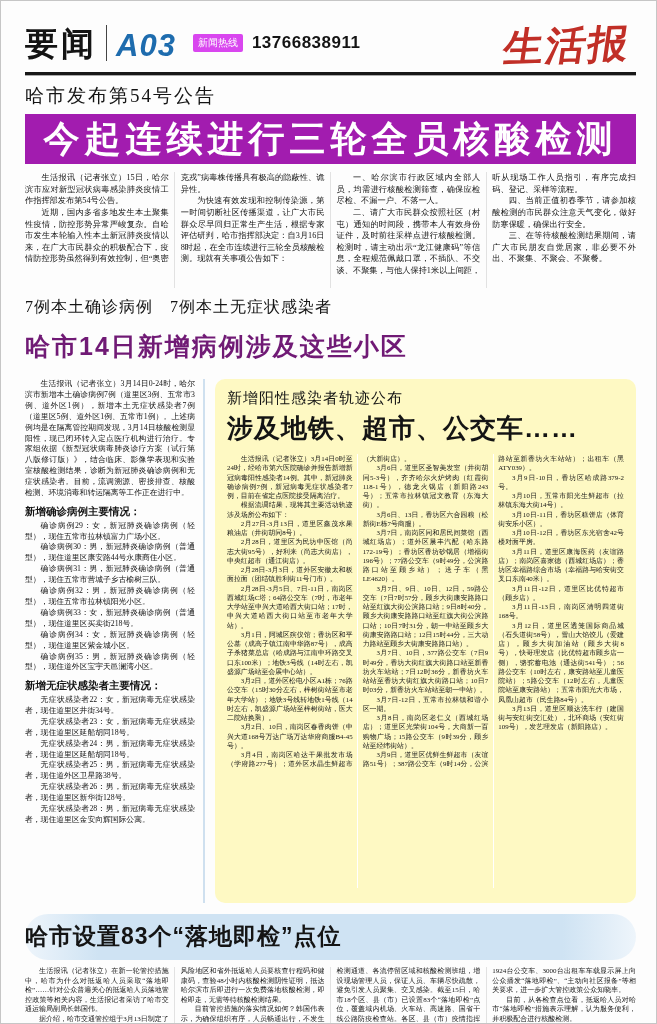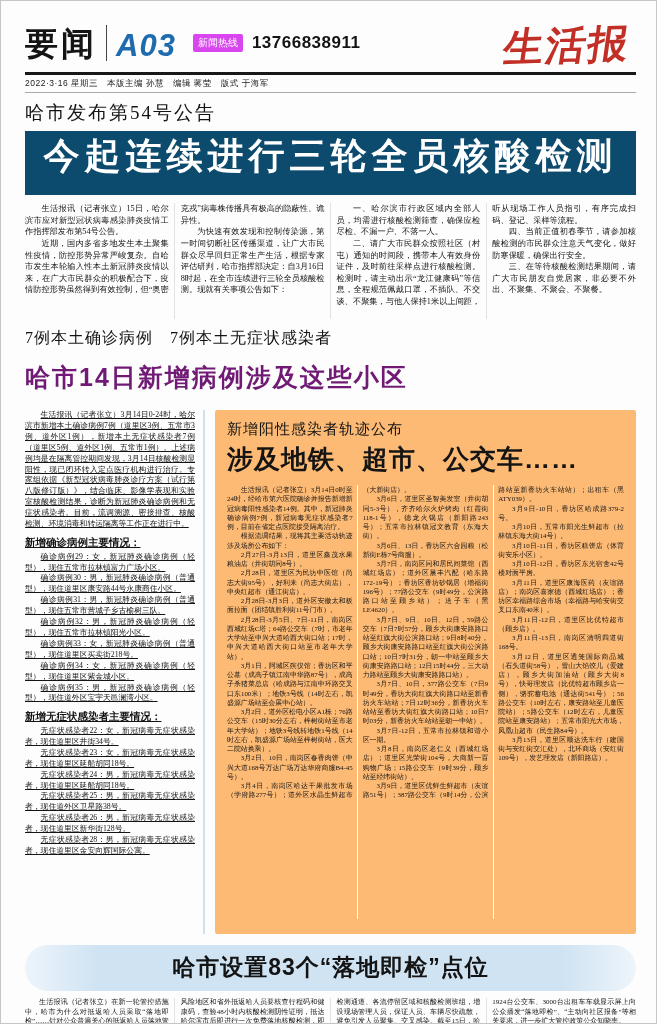--- a/index.html
+++ b/index.html
@@ -34,62 +34,62 @@
     color: #c12f27; font-size: 40px; line-height: 1; font-weight: 700;
     font-family: "DejaVu Serif", serif; transform: skewX(-10deg) rotate(-2deg);
     letter-spacing: 2px; padding-right: 6px;
   }
   .rule-thick { height: 3px; background: #181818; margin-top: 7px; }
   .dateline { font-size: 8.5px; color: #222; padding: 3px 0 2px; font-family: "Liberation Sans", sans-serif; letter-spacing: .5px; }
   .rule-thin { height: 1px; background: #aaa; margin-bottom: 7px; }
   
   .a1-kicker { font-size: 19px; letter-spacing: 2px; margin: 2px 0 5px; }
   .a1-headline {
-    background: #0c4a6e; color: #fff; height: 64px; line-height: 50px;
+    background: #a21caf; color: #fff; height: 50px; line-height: 50px;
     font-size: 36px; font-weight: 800; text-align: center; letter-spacing: 5px;
     font-family: "Liberation Sans", sans-serif; margin: 0 0 8px;
   }
   .a1-body {
     column-count: 4; column-gap: 12px; column-rule: 1px solid #e2e2e2;
     font-size: 8.2px; line-height: 1.42; text-align: justify;
     height: 116px; overflow: hidden;
   }
   p.para, p.case { margin: 0; text-indent: 2em; }
   
   .a2 { margin-top: 9px; }
   .a2-kicker { font-size: 16px; letter-spacing: 1px; margin-bottom: 12px; }
   .a2-headline {
     color: #701a75; font-size: 25px; font-weight: 800; letter-spacing: 2px;
     font-family: "Liberation Sans", sans-serif; margin: 0 0 16px;
   }
   .a2-flex { display: flex; gap: 10px; }
   .a2-left {
     width: 180px; flex: none; font-size: 7.8px; line-height: 1.4; text-align: justify;
-    border-right: 2px solid #cfe0ef; padding-right: 8px; height: 524px; overflow: hidden; text-decoration: underline;
+    border-right: 2px solid #cfe0ef; padding-right: 8px; height: 524px; overflow: hidden;
   }
   .subhead { font-size: 10.5px; font-weight: 700; margin: 5px 0 2px; font-family: "Liberation Sans", sans-serif; }
   .panel {
-    flex: 1; background: #fdba74; border-radius: 2px; padding: 9px 12px 10px;
+    flex: 1; background: #fef9c3; border-radius: 10px; padding: 9px 12px 10px;
     height: 524px; overflow: hidden;
   }
   .panel-kicker { font-size: 15px; letter-spacing: 1px; margin: 1px 0 3px; }
   .panel-headline {
     font-size: 26px; font-weight: 800; letter-spacing: 1px; margin: 0 0 8px;
     font-family: "Liberation Sans", sans-serif;
   }
   .panel-body {
     column-count: 3; column-gap: 10px; column-rule: 1px solid #ffffff;
     font-size: 6.9px; line-height: 1.34; text-align: justify;
     height: 434px; overflow: hidden;
   }
   
   .a3 { margin-top: 11px; }
   .a3-band {
     background: linear-gradient(90deg, #eef5fb 0%, #cfe3f3 12%, #cfe3f3 88%, #eef5fb 100%);
-    border-radius: 30px; padding: 7px 0 8px; text-align: center;
+    border-radius: 30px; padding: 7px 0 8px; text-align: left;
   }
   .a3-headline { font-size: 23px; font-weight: 800; letter-spacing: 1px; margin: 0; font-family: "Liberation Sans", sans-serif; }
   .a3-body {
     margin-top: 7px; column-count: 4; column-gap: 12px; column-rule: 1px solid #e2e2e2;
     font-size: 7px; line-height: 1.36; text-align: justify;
     height: 92px; overflow: hidden;
   }
 </style>
 </head>
 <body>
@@ -100,21 +100,20 @@
     <div class="mh-left">
       <span class="mh-section">要闻</span>
       <span class="mh-vrule"></span>
       <span class="mh-pageno">A03</span>
       <span class="mh-hotline-badge">新闻热线</span>
       <span class="mh-hotline-num">13766838911</span>
     </div>
     <div class="mh-brand">生活报</div>
   </div>
   <div class="rule-thick"></div>
-  <div class="dateline">2022·3·16 星期三　本版主编 孙慧　编辑 蒋莹　版式 于海军</div>
   <div class="rule-thin"></div>
 
   <section class="a1">
     <div class="a1-kicker">哈市发布第54号公告</div>
     <h1 class="a1-headline">今起连续进行三轮全员核酸检测</h1>
     <div class="a1-body">
         <p class="para">生活报讯（记者张立）15日，哈尔滨市应对新型冠状病毒感染肺炎疫情工作指挥部发布第54号公告。</p>
         <p class="para">近期，国内多省多地发生本土聚集性疫情，防控形势异常严峻复杂。自哈市发生本轮输入性本土新冠肺炎疫情以来，在广大市民群众的积极配合下，疫情防控形势虽然得到有效控制，但“奥密克戎”病毒株传播具有极高的隐蔽性、诡异性。</p>
         <p class="para">为快速有效发现和控制传染源，第一时间切断社区传播渠道，让广大市民群众尽早回归正常生产生活，根据专家评估研判，哈市指挥部决定：自3月16日8时起，在全市连续进行三轮全员核酸检测。现就有关事项公告如下：</p>
         <p class="para">一、哈尔滨市行政区域内全部人员，均需进行核酸检测筛查，确保应检尽检、不漏一户、不落一人。</p>

